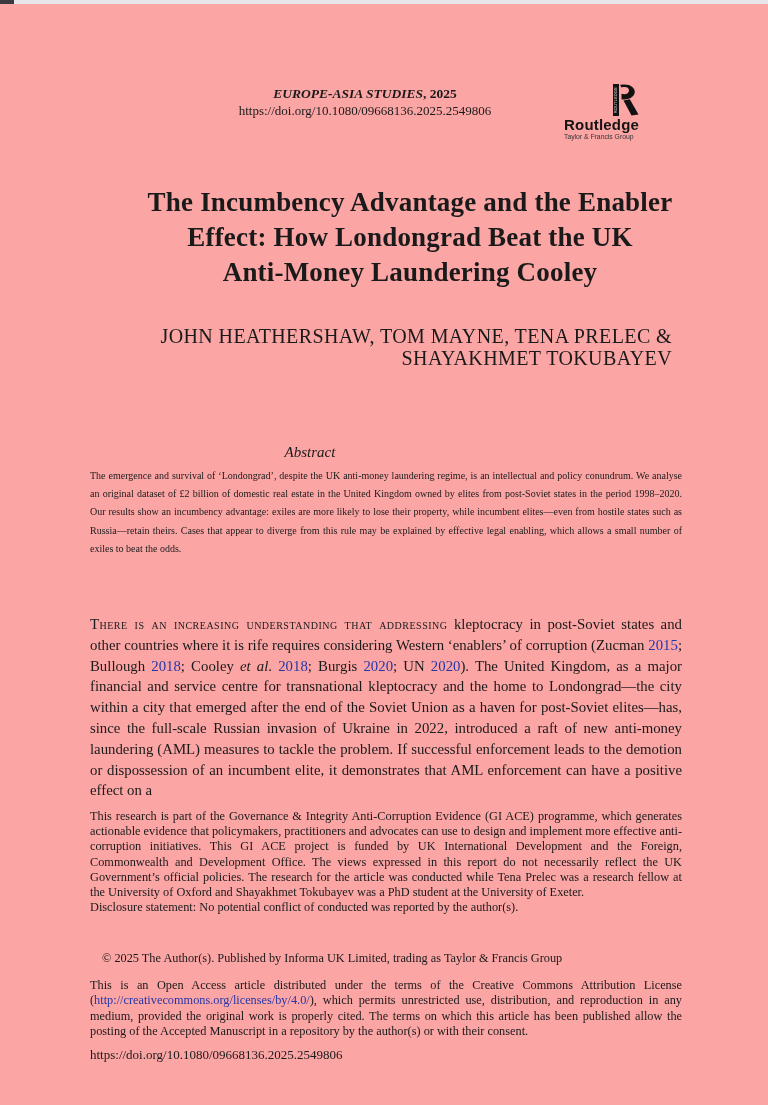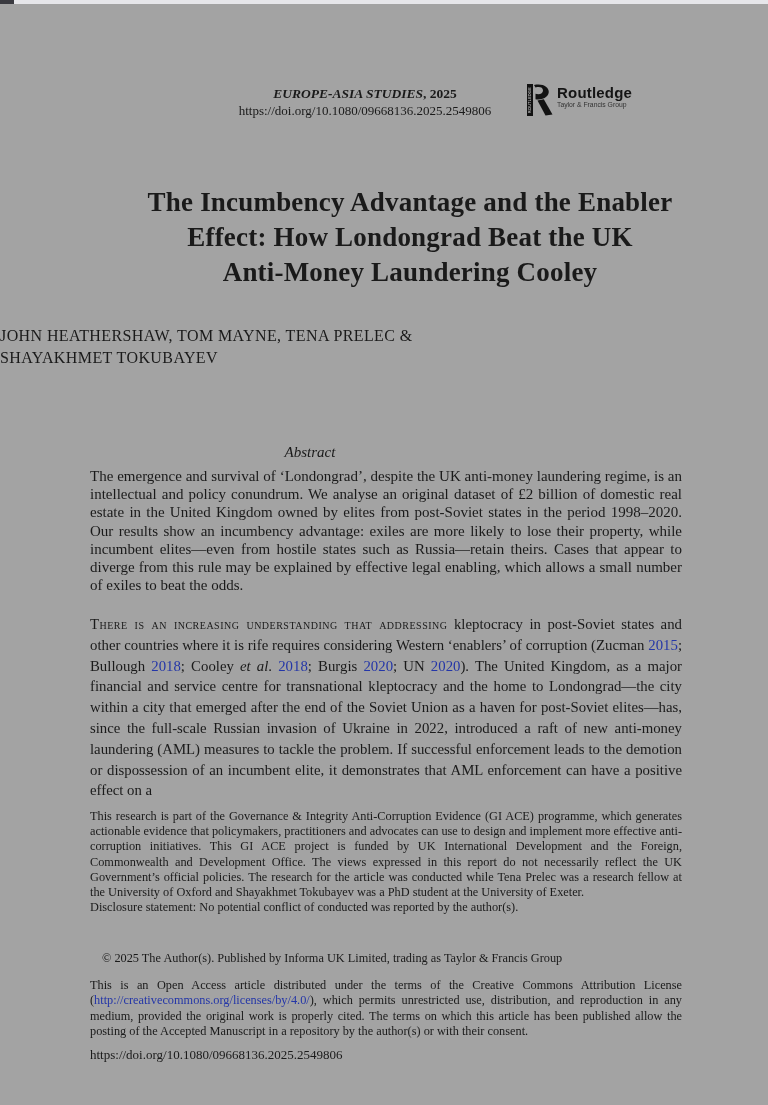--- a/index.html
+++ b/index.html
@@ -1,60 +1,60 @@
 <!DOCTYPE html>
 <html><head>
 <meta charset="utf-8">
 <style>
   html,body{margin:0;padding:0;background:#fff;}
   .page{
-    position:relative;width:768px;height:1105px;background:#a3a3a3;
+    position:relative;width:768px;height:1105px;background:#fca5a5;
     color:#1a1a1a;font-family:"Liberation Serif","DejaVu Serif",serif;
     overflow:hidden;margin:0 auto;
   }
   
   .topbar{position:absolute;top:0;left:0;width:768px;height:4px;background:#e6e6ea;}
   .topbar-fill{width:14px;height:100%;background:#3a3a40;}
 
   
   .header-journal{
     position:absolute;top:86px;left:90px;width:550px;text-align:center;
     font-size:13.5px;line-height:16.5px;
   }
   .journal-name{font-style:italic;font-weight:bold;}
   .journal-year{font-weight:bold;}
   .journal-doi{font-size:13px;}
 
   
-  .logo{position:absolute;top:84px;left:527px;display:flex;align-items:flex-start;}
+  .logo{position:absolute;top:84px;left:560px;display:flex;align-items:flex-end;flex-direction:column;}
   .logo-mark{display:block;}
   .logo-text{margin-left:4px;font-family:"Liberation Sans","DejaVu Sans",sans-serif;}
   .logo-brand{font-size:15px;line-height:17px;font-weight:600;color:#151515;letter-spacing:0.2px;}
   .logo-tagline{font-size:6.8px;line-height:8px;color:#333;}
 
   
   .title{
     position:absolute;top:185px;left:0;width:768px;text-align:center;
     font-size:27px;font-weight:bold;line-height:35px;letter-spacing:0.2px;
   }
   .title span{display:block;}
   .authors{
-    position:absolute;top:325px;left:0;width:672px;text-align:left;
-    font-size:16px;line-height:22px;letter-spacing:0.4px;
+    position:absolute;top:325px;left:0;width:672px;text-align:right;
+    font-size:20px;line-height:22px;letter-spacing:0.4px;
   }
   .authors span{display:block;}
 
   
   .abstract-heading{
     position:absolute;top:444px;left:0;width:620px;text-align:center;
     font-style:italic;font-size:15px;
   }
   .abstract-text{
     position:absolute;top:467px;left:90px;width:592px;
-    font-size:15px;line-height:18.2px;text-align:justify;
+    font-size:10px;line-height:18.2px;text-align:justify;
   }
 
   
   .body-text{
     position:absolute;top:614px;left:90px;width:592px;
     font-size:14.8px;line-height:20.8px;text-align:justify;
   }
   .seg-smallcaps{font-variant:small-caps;letter-spacing:0.5px;}
   .seg-italic{font-style:italic;}
   .seg-link{color:#2436a8;}

